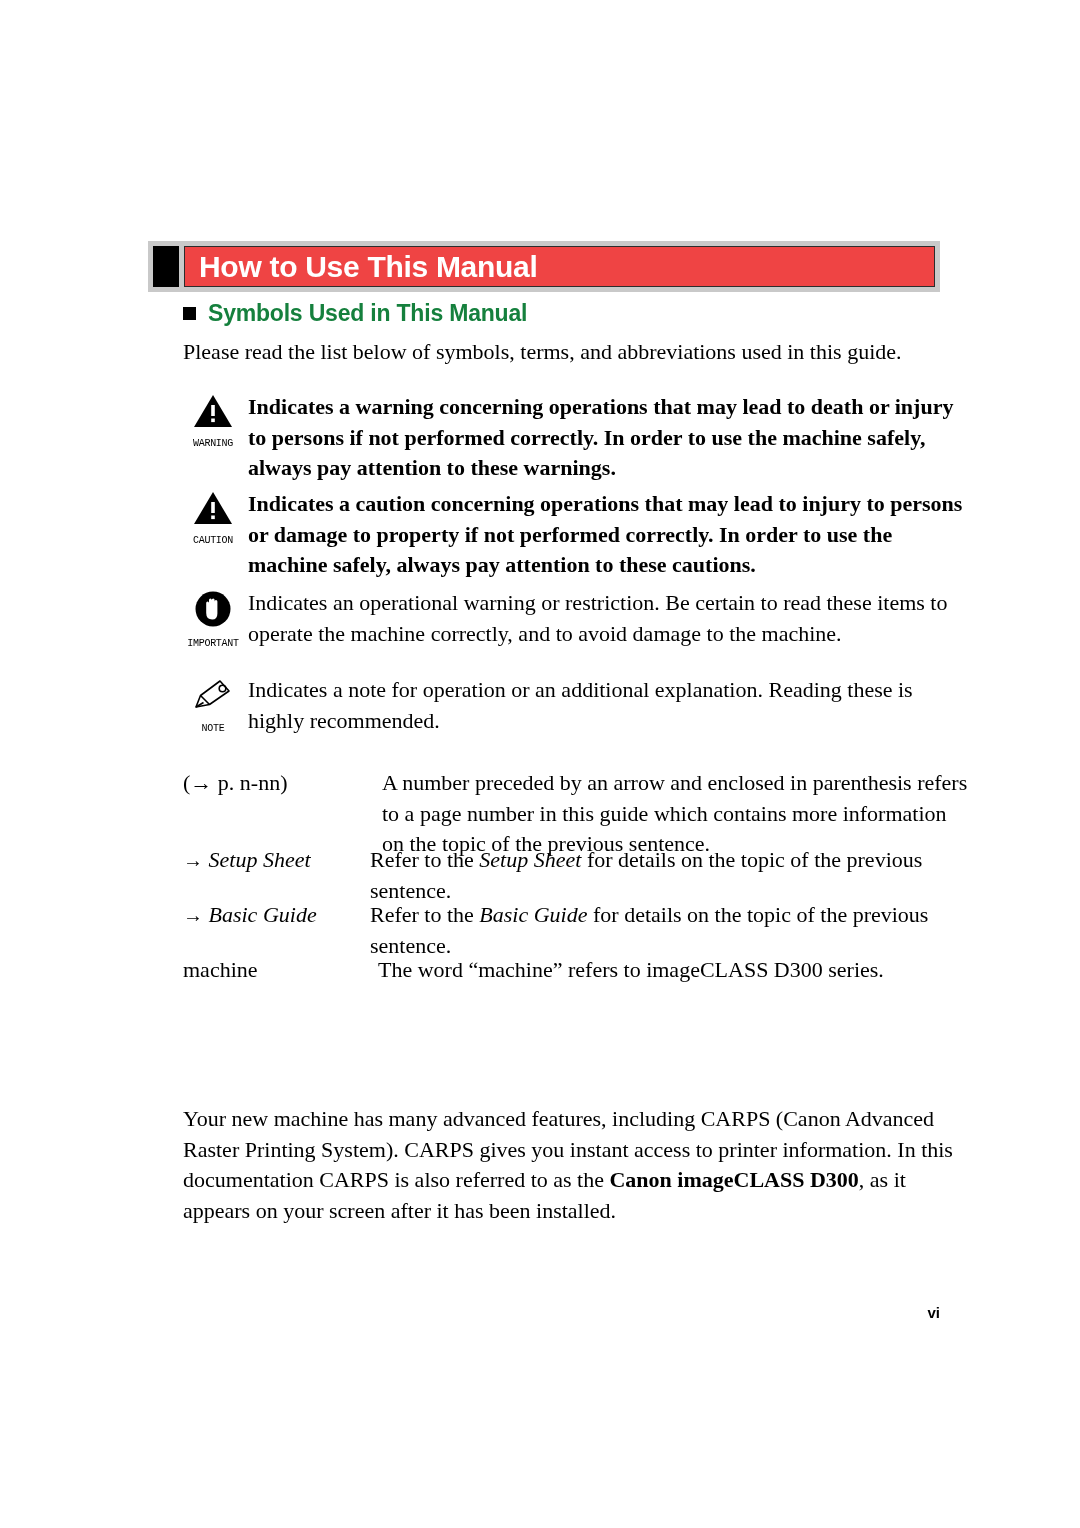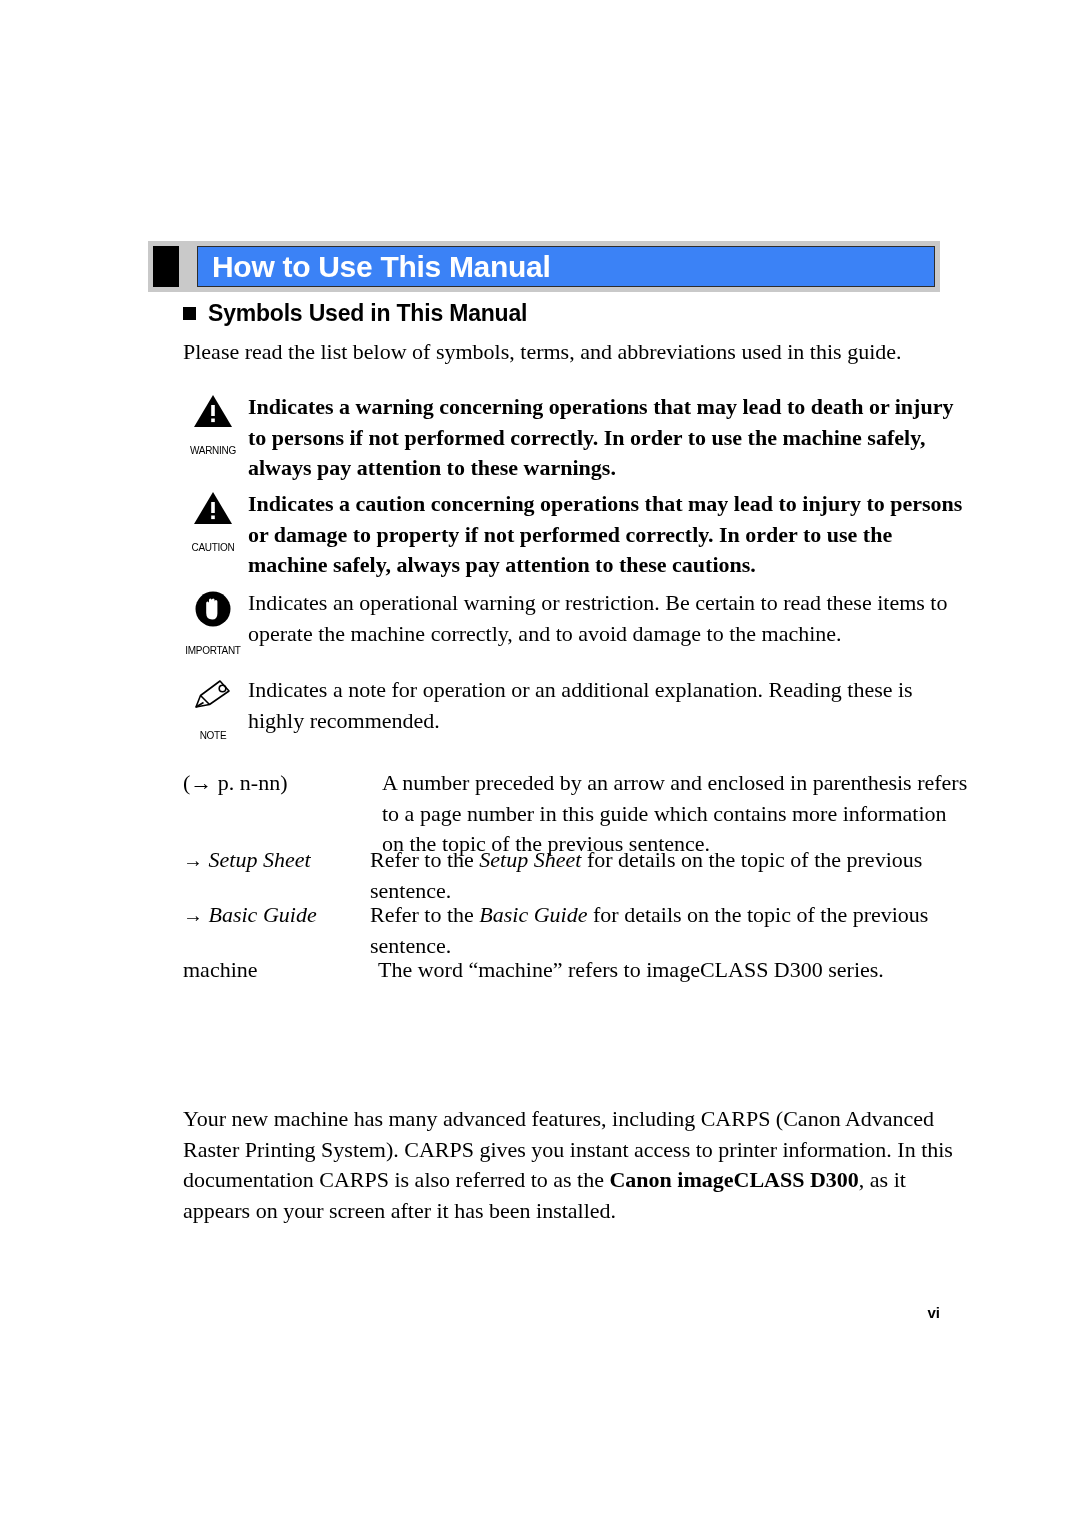--- a/index.html
+++ b/index.html
@@ -36,23 +36,23 @@
     display: flex;
     align-items: stretch;
   }
   .header-black-square {
     width: 26px;
     background: #000000;
     flex: 0 0 26px;
   }
   .header-gray {
     flex: 1 1 auto;
-    background: #3b82f6;
+    background: #ef4444;
     border: 1px solid #2c2c2c;
-    margin-left: 18px;
+    margin-left: 5px;
     display: flex;
     align-items: center;
   }
   .header-title {
     color: #ffffff;
     font-family: "Liberation Sans", "DejaVu Sans", sans-serif;
     font-weight: bold;
     font-size: 30px;
     letter-spacing: -0.3px;
     padding-left: 14px;
@@ -63,21 +63,21 @@
   .subheading {
     position: absolute;
     left: 183px;
     top: 300px;
     display: flex;
     align-items: center;
     font-family: "Liberation Sans", "DejaVu Sans", sans-serif;
     font-weight: bold;
     font-size: 23px;
     letter-spacing: -0.2px;
-    color: #000000;
+    color: #15803d;
   }
   .sq-bullet {
     display: inline-block;
     width: 13px;
     height: 13px;
     background: #000000;
     margin-right: 12px;
     flex: 0 0 13px;
   }
 
@@ -100,26 +100,26 @@
     align-items: flex-start;
   }
   .symbol-icon-cell {
     flex: 0 0 70px;
     display: flex;
     flex-direction: column;
     align-items: center;
     padding-top: 2px;
   }
   .symbol-caption {
-    font-family: Liberation Sans, sans-serif;
+    font-family: Liberation Mono, monospace;
     font-size: 10px;
     font-weight: normal;
     letter-spacing: -0.3px;
     color: #000000;
-    margin-top: 18px;
+    margin-top: 11px;
     line-height: 1;
   }
   .symbol-text {
     flex: 1 1 auto;
     padding-left: 0px;
     font-size: 22px;
     line-height: 30.5px;
   }
   .symbol-text.bold {
     font-weight: bold;

